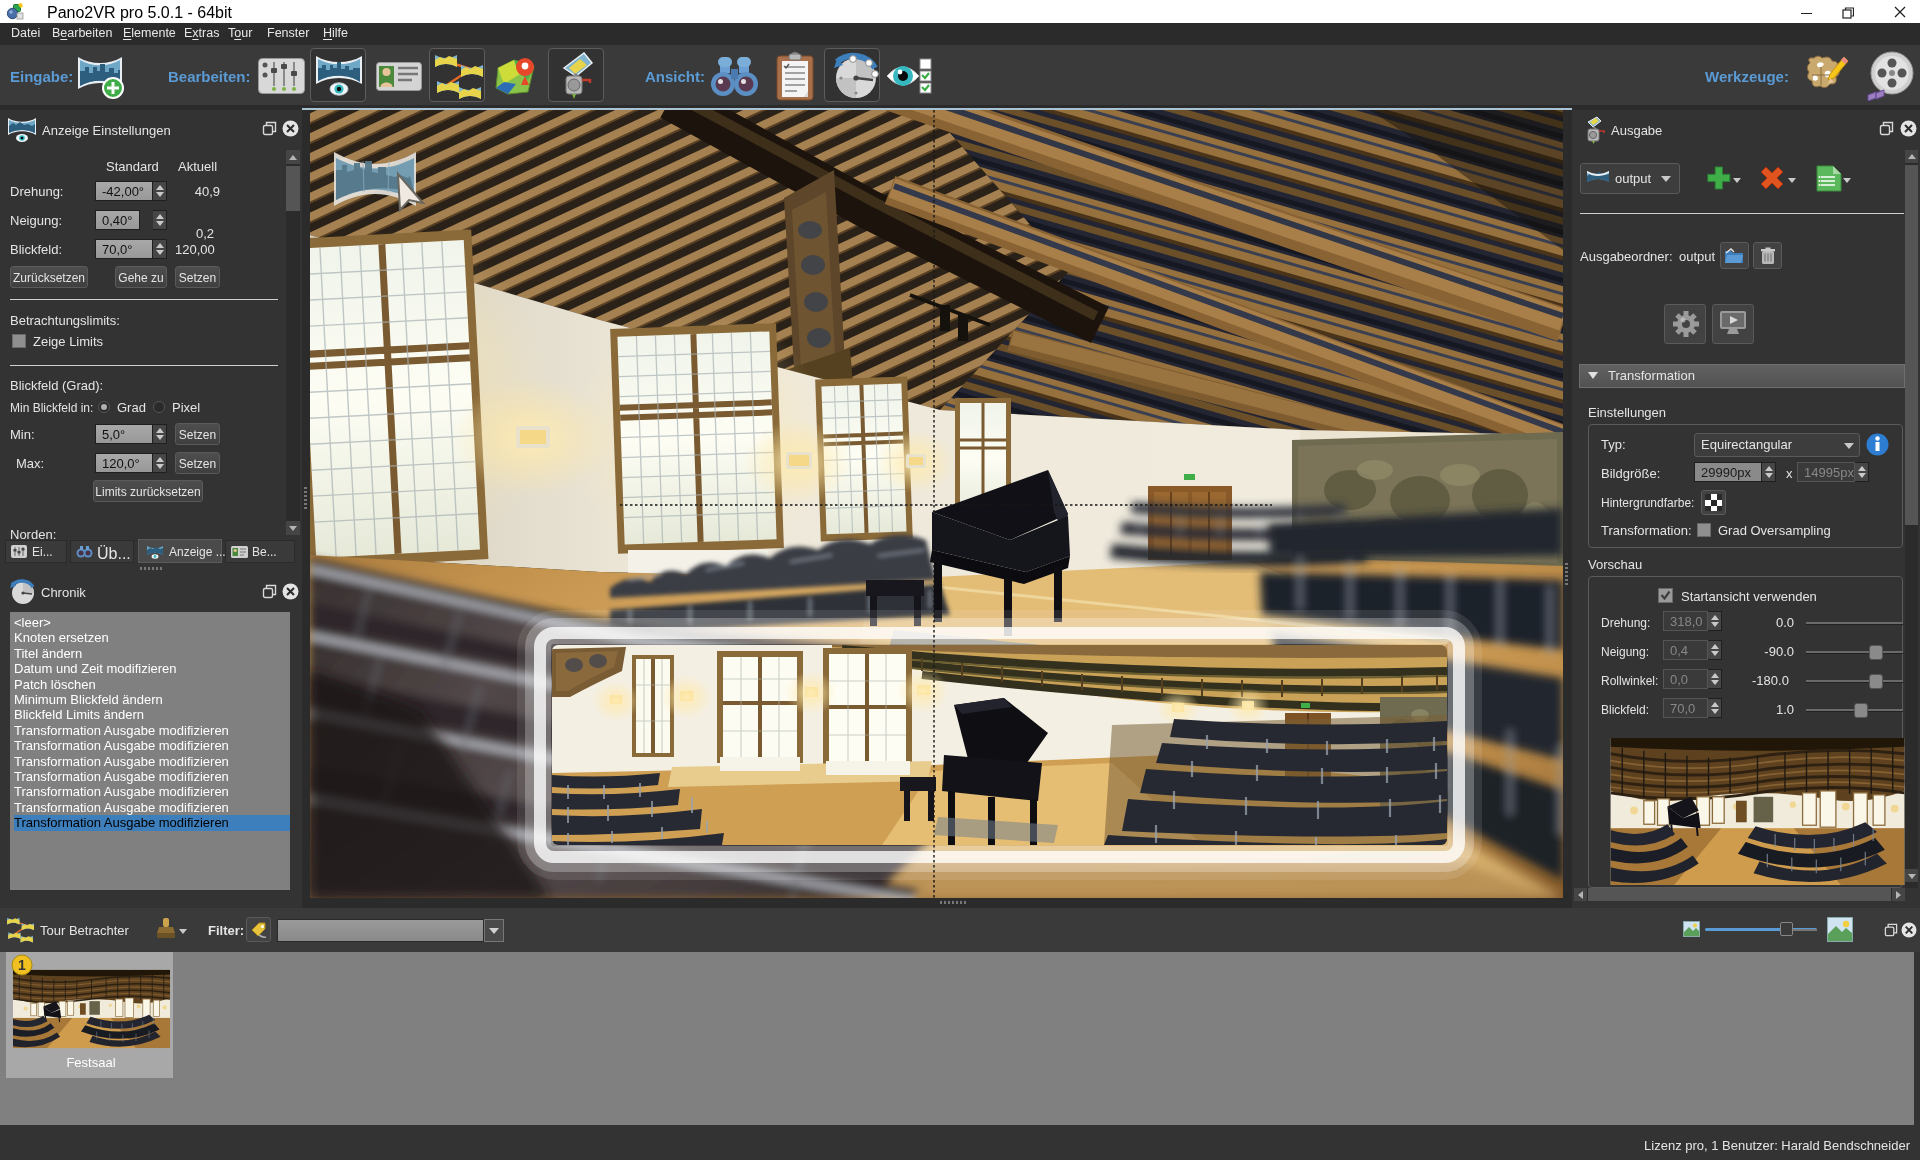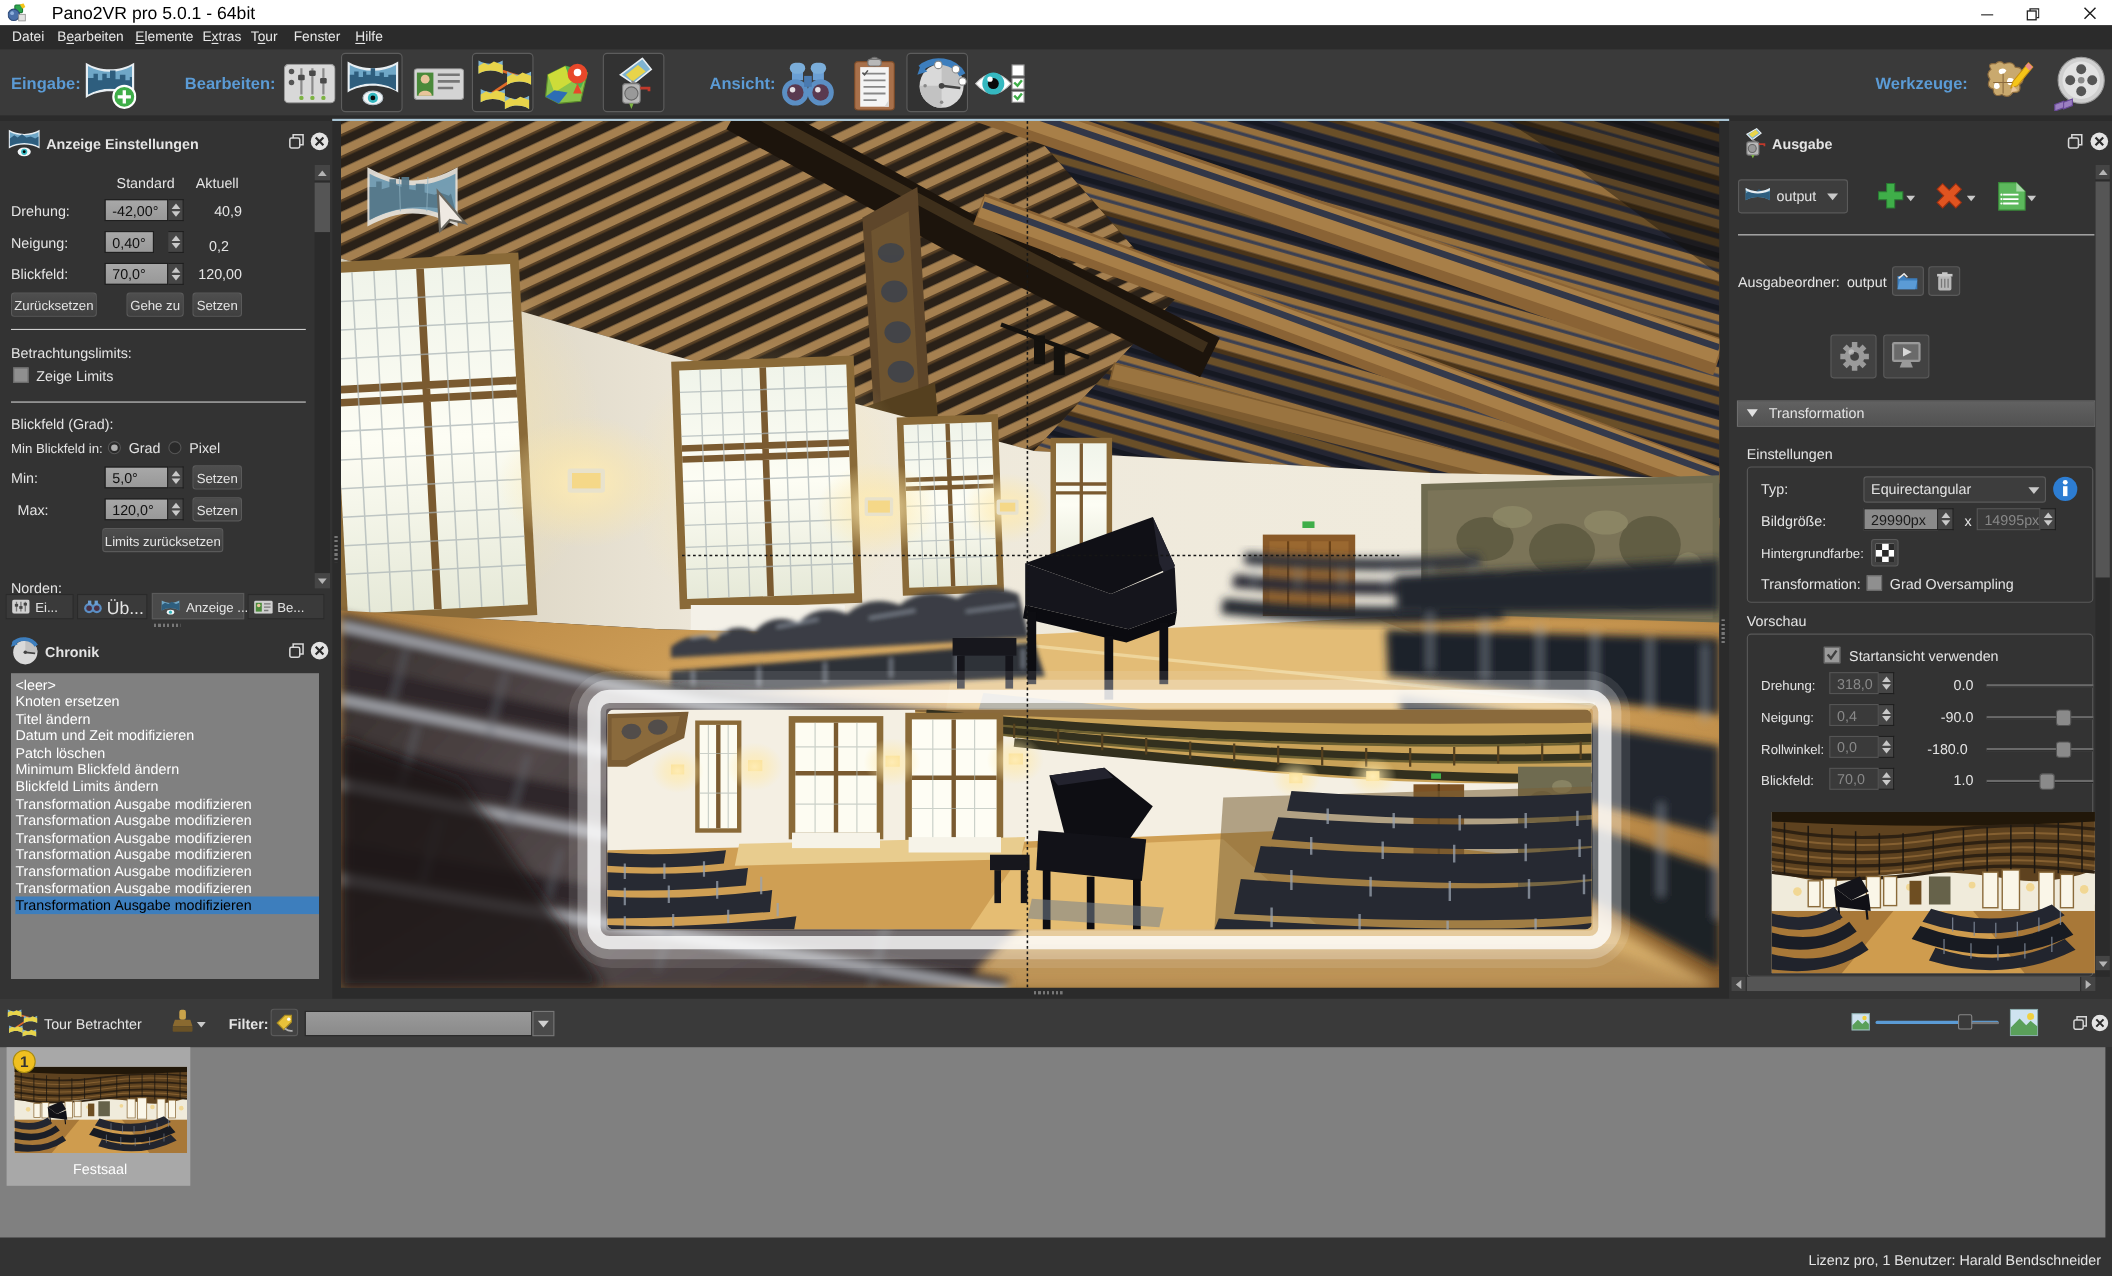--- a/index.html
+++ b/index.html
@@ -13,21 +13,21 @@
   #menubar { left:0; top:23px; width:1920px; height:22px; background:#2b2b2b; color:#e8e8e8; }
   .mitem { position:absolute; top:26px; font-size:12.5px; color:#e8e8e8; }
   u { text-decoration:underline; text-underline-offset:2px; }
   
   #toolbar { left:0; top:45px; width:1920px; height:60px; background:#3a3a3a; }
   #toolgap { left:0; top:105px; width:1920px; height:5px; background:#2b2b2b; }
   .tlabel { position:absolute; color:#5b9bd5; font-weight:bold; font-size:15px; top:23px; }
   .tbtn { position:absolute; top:3px; width:56px; height:54px; border:1px solid #5d5d5d; border-radius:4px; background:#323232; }
   .ticon { position:absolute; }
   
-  .ptitle { position:absolute; color:#e4e4e4; font-size:13px;font-weight:bold; }
+  .ptitle { position:absolute; color:#e4e4e4; font-size:13px; }
   .ltext { position:absolute; color:#e4e4e4; font-size:13px; white-space:nowrap; }
   .inputL { position:absolute; background:linear-gradient(#a8a8a8,#989898); border:1px solid #1f1f1f; color:#111; font-size:13px; height:20px; padding-top:2px; padding-left:6px; }
   .inputD { position:absolute; background:#3a3a3a; border:1px solid #555; color:#888; font-size:13px; height:20px; padding-top:2px; padding-left:6px; }
   .spin { position:absolute; width:14px; height:20px; background:#464646; border:1px solid #1f1f1f; border-left:none; }
   .spin:before { content:""; position:absolute; left:3px; top:3px; border-left:4px solid transparent; border-right:4px solid transparent; border-bottom:5px solid #c9c9c9; }
   .spin:after { content:""; position:absolute; left:3px; bottom:3px; border-left:4px solid transparent; border-right:4px solid transparent; border-top:5px solid #c9c9c9; }
   .btn { position:absolute; background:linear-gradient(#4e4e4e,#3f3f3f); border:1px solid #5a5a5a; border-radius:3px; color:#e4e4e4; font-size:12px; text-align:center; height:22px; padding-top:4px; white-space:nowrap; overflow:hidden; }
   .hr { position:absolute; height:1px; background:#cfcfcf; }
   .winbtn-line { position:absolute; width:11px; height:1px; background:#222; }
 </style>
@@ -633,22 +633,22 @@
   <div class="ltext" style="left:10px;top:184px">Drehung:</div>
   <div class="inputL" style="left:95px;top:181px;width:58px">-42,00°</div>
   <div class="spin" style="left:153px;top:181px"></div>
   <div class="ltext" style="left:10px;top:213px">Neigung:</div>
   <div class="inputL" style="left:95px;top:210px;width:45px">0,40°</div>
   <div class="spin" style="left:153px;top:210px"></div>
   <div class="ltext" style="left:10px;top:242px">Blickfeld:</div>
   <div class="inputL" style="left:95px;top:239px;width:58px">70,0°</div>
   <div class="spin" style="left:153px;top:239px"></div>
   <div class="ltext" style="left:190px;top:184px;width:30px;text-align:right">40,9</div>
-  <div class="ltext" style="left:190px;top:216px;width:30px;text-align:left">0,2</div>
-  <div class="ltext" style="left:175px;top:242px;width:45px;text-align:right">120,00</div>
+  <div class="ltext" style="left:190px;top:226px;width:30px;text-align:center">0,2</div>
+  <div class="ltext" style="left:175px;top:242px;width:45px;text-align:left">120,00</div>
   <div class="btn" style="left:10px;top:266px;width:78px">Zurücksetzen</div>
   <div class="btn" style="left:115px;top:266px;width:52px">Gehe zu</div>
   <div class="btn" style="left:175px;top:266px;width:45px">Setzen</div>
   <div class="hr" style="left:10px;top:299px;width:268px"></div>
   <div class="ltext" style="left:10px;top:313px">Betrachtungslimits:</div>
   <div class="abs" style="left:12px;top:334px;width:14px;height:14px;background:#8f8f8f;border:1px solid #6a6a6a"></div>
   <div class="ltext" style="left:33px;top:334px">Zeige Limits</div>
   <div class="hr" style="left:10px;top:365px;width:268px"></div>
   <div class="ltext" style="left:10px;top:378px">Blickfeld (Grad):</div>
   <div class="ltext" style="left:10px;top:401px;font-size:12px">Min Blickfeld in:</div>

